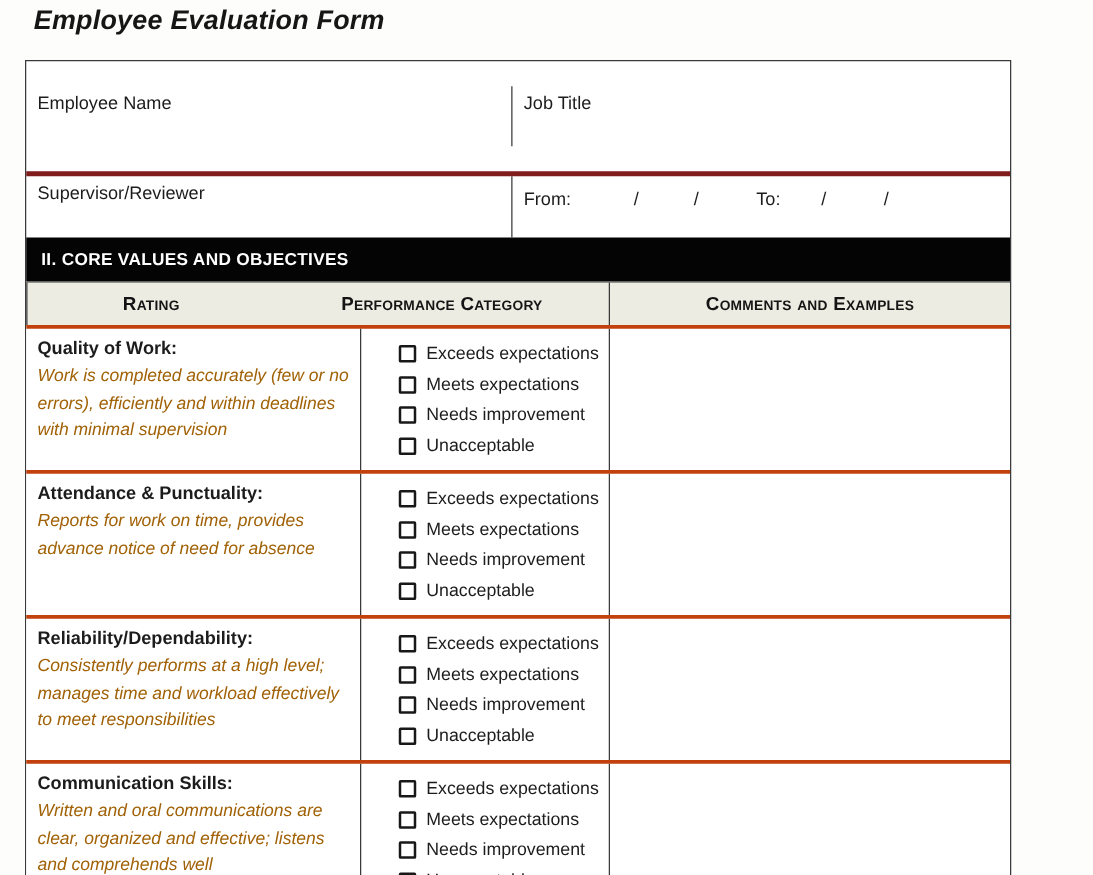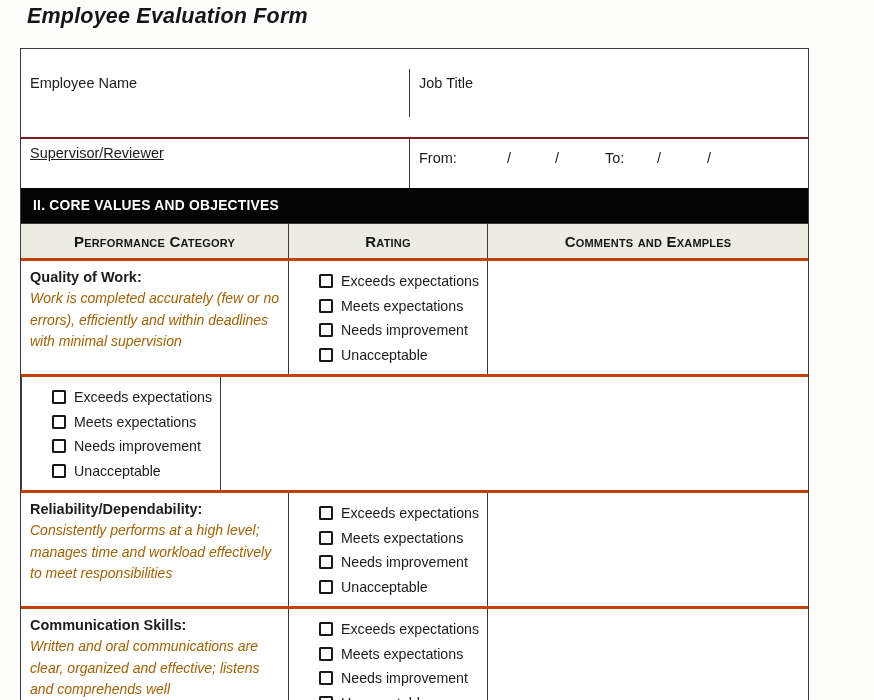--- a/index.html
+++ b/index.html
@@ -41,21 +41,21 @@
     display: flex;
     align-items: center;
     padding-left: 12px;
     font-size: 13.8px;
     letter-spacing: 0.25px;
   }
   .bar1 { height: 37px; }
   .bar2 { height: 35px; }
   .info-row { display: flex; margin-top: 20px; }
   .row-a { height: 48px; }
-  .row-b { height: 49px; border-top: 2px solid #7f1d1d; text-decoration: underline; }
+  .row-b { height: 49px; border-top: 4px solid #7f1d1d; }
   .info-cell {
     box-sizing: border-box;
     padding: 6px 6px 0 9px;
     font-size: 14.5px;
   }
   .cell-left { width: 389px; flex: none; border-right: 1px solid #3a3a3a; }
   .cell-right { flex: 1; position: relative; }
   .review-line {
     position: relative;
     height: 22px;
@@ -162,22 +162,22 @@
         <span class="rp" style="left:186px">To:</span>
         <span class="rp" style="left:238px">/</span>
         <span class="rp" style="left:288px">/</span>
       </div>
     </div>
   </div>
 
   <div class="bar bar2">II. CORE VALUES AND OBJECTIVES</div>
 
   <div class="colhead">
+    <div class="ch ch-c2">Rating</div>
     <div class="ch ch-c1">Performance Category</div>
-    <div class="ch ch-c2">Rating</div>
     <div class="ch ch-c3">Comments and Examples</div>
   </div>
 
   <div id="eval-rows">
       <div class="eval-row">
         <div class="cat-cell">
           <div class="cat-title">Quality of Work:</div>
           <div class="cat-desc">Work is completed accurately (few or no errors), efficiently and within deadlines with minimal supervision</div>
         </div>
         <div class="rating-cell">
@@ -194,20 +194,24 @@
             <span class="rating-label">Needs improvement</span>
           </div>
           <div class="rating-item">
             <span class="checkbox"></span>
             <span class="rating-label">Unacceptable</span>
           </div>
         </div>
         <div class="comments-cell"></div>
       </div>
       <div class="eval-row">
+        <div class="cat-cell">
+          <div class="cat-title">Attendance &amp; Punctuality:</div>
+          <div class="cat-desc">Reports for work on time, provides advance notice of need for absence</div>
+        </div>
         <div class="rating-cell">
           <div class="rating-item">
             <span class="checkbox"></span>
             <span class="rating-label">Exceeds expectations</span>
           </div>
           <div class="rating-item">
             <span class="checkbox"></span>
             <span class="rating-label">Meets expectations</span>
           </div>
           <div class="rating-item">

